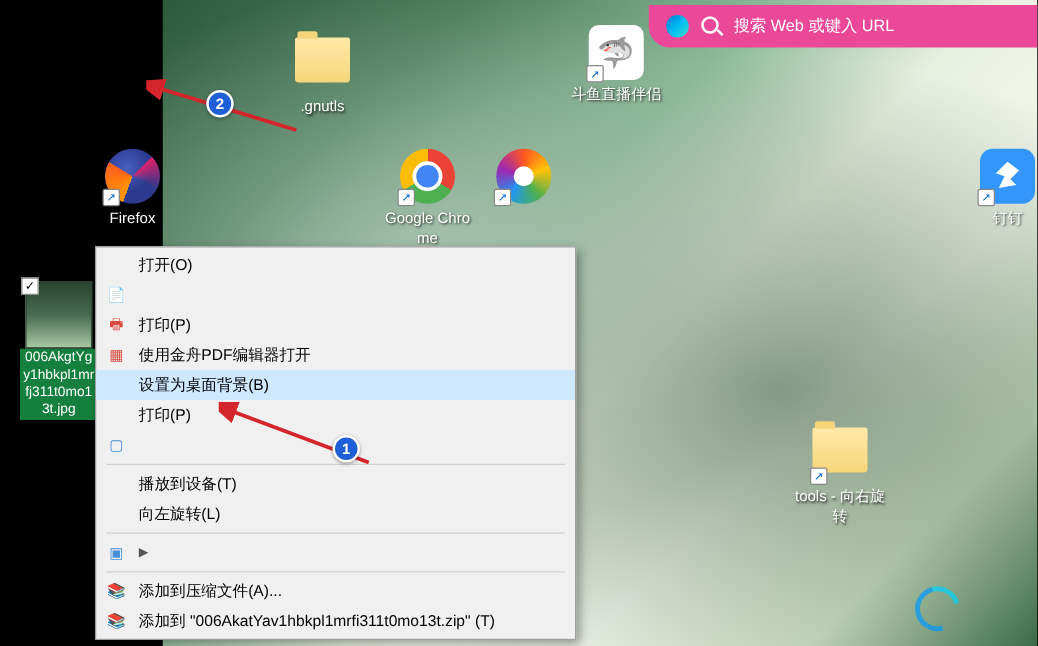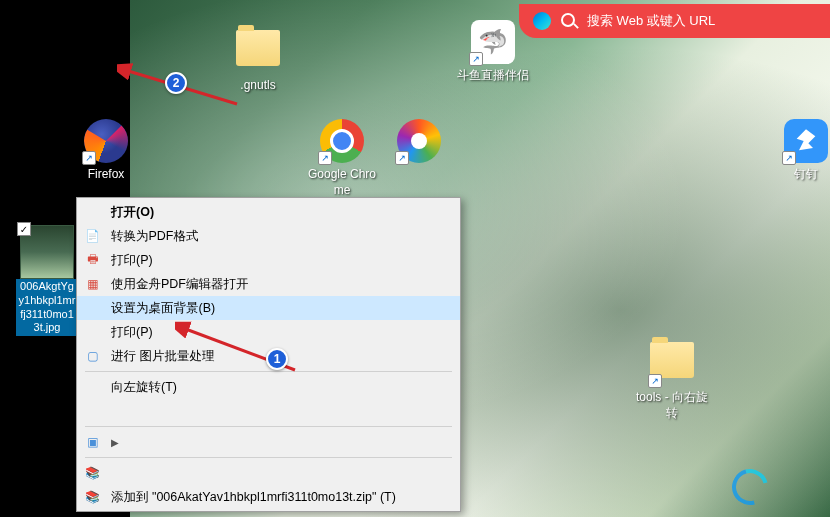--- a/index.html
+++ b/index.html
@@ -1,21 +1,21 @@
 <!DOCTYPE html>
 <html><head>
 <meta charset="utf-8">
 <style>
 *{margin:0;padding:0;box-sizing:border-box;font-family:"Microsoft YaHei","Segoe UI",sans-serif}
 body{width:830px;height:517px;overflow:hidden;position:relative;background:#000}
 .desktop{position:absolute;inset:0}
 .wallpaper{position:absolute;left:130px;top:0;right:0;bottom:0;background:linear-gradient(135deg,#2d5a3d 0%,#4a7c59 20%,#8bb896 40%,#e8f0e0 55%,#f4f8ed 70%,#d4e4c8 85%,#3a6b47 100%);overflow:hidden}
 .wallpaper::before{content:"";position:absolute;inset:0;background:radial-gradient(ellipse at 30% 40%,rgba(255,255,255,0.4) 0%,transparent 50%),radial-gradient(ellipse at 70% 60%,rgba(20,60,30,0.5) 0%,transparent 60%)}
 .black-strip{position:absolute;left:0;top:0;width:130px;height:100%;background:#000}
-.search-bar{position:absolute;top:4px;left:519px;right:0;height:34px;background:#ef4444;border-bottom-left-radius:17px;display:flex;align-items:center;padding:0 14px;gap:10px}
+.search-bar{position:absolute;top:4px;left:519px;right:0;height:34px;background:#ec4899;border-bottom-left-radius:17px;display:flex;align-items:center;padding:0 14px;gap:10px}
 .search-edge-icon{width:18px;height:18px;border-radius:50%;background:linear-gradient(135deg,#0078d4,#00bcf2,#40e0d0)}
 .search-mag{width:16px;height:16px;position:relative}
 .search-mag::before{content:"";position:absolute;width:10px;height:10px;border:2px solid #fff;border-radius:50%;left:0;top:0}
 .search-mag::after{content:"";position:absolute;width:2px;height:6px;background:#fff;transform:rotate(-45deg);right:0;bottom:0}
 .search-text{color:#fff;font-size:13px}
 .icon{position:absolute;width:72px;text-align:center;cursor:pointer}
 .icon-img{width:44px;height:44px;margin:0 auto 4px;position:relative}
 .icon-label{color:#fff;font-size:12px;text-shadow:1px 1px 2px rgba(0,0,0,0.8);line-height:1.3;word-break:break-all}
 .shortcut-arrow{position:absolute;bottom:-2px;left:-2px;width:14px;height:14px;background:#fff;border:1px solid #888;border-radius:2px;display:flex;align-items:center;justify-content:center;font-size:9px;color:#0066cc}
 .folder-ico{width:44px;height:36px;background:linear-gradient(#ffe9a8,#f5d67a);border-radius:2px 2px 3px 3px;position:relative;margin-top:6px}
@@ -24,21 +24,21 @@
 .firefox-ico::after{content:"";position:absolute;inset:0;background:conic-gradient(from 200deg,#ff9500 0deg,#ff5722 120deg,#e91e63 200deg,transparent 280deg);border-radius:50%;clip-path:polygon(50% 50%,100% 0,100% 100%,0 100%,0 20%)}
 .chrome-ico{width:44px;height:44px;border-radius:50%;background:conic-gradient(#ea4335 0deg 120deg,#4caf50 120deg 240deg,#fbbc05 240deg 360deg);position:relative}
 .chrome-ico::after{content:"";position:absolute;top:50%;left:50%;transform:translate(-50%,-50%);width:18px;height:18px;background:#4285f4;border:3px solid #fff;border-radius:50%}
 .speed-ico{width:44px;height:44px;border-radius:50%;background:conic-gradient(#ff5722,#ffc107,#4caf50,#2196f3,#9c27b0,#ff5722);position:relative}
 .speed-ico::after{content:"";position:absolute;top:50%;left:50%;transform:translate(-50%,-50%);width:16px;height:16px;background:#fff;border-radius:50%}
 .douyu-ico{width:44px;height:44px;background:#fff;border-radius:8px;display:flex;align-items:center;justify-content:center;font-size:24px}
 .dingtalk-ico{width:44px;height:44px;background:#3296fa;border-radius:10px;display:flex;align-items:center;justify-content:center}
 .dingtalk-ico svg{width:28px;height:28px;fill:#fff}
 .jpg-thumb{width:54px;height:54px;background:linear-gradient(#2a4530,#486b52,#a8c8a0);border:1px solid #3a5a42;position:relative;margin:0 auto}
 .jpg-check{position:absolute;top:-4px;left:-4px;width:14px;height:14px;background:#fff;border:1px solid #888;font-size:10px;color:#000;display:flex;align-items:center;justify-content:center}
-.jpg-label{color:#fff;font-size:11px;background:#0369a1;padding:1px 2px;line-height:1.25;word-break:break-all}
+.jpg-label{color:#fff;font-size:11px;background:#15803d;padding:1px 2px;line-height:1.25;word-break:break-all}
 .context-menu{position:absolute;left:76px;top:197px;width:385px;background:#f0f0f0;border:1px solid #a0a0a0;box-shadow:3px 3px 8px rgba(0,0,0,0.35);font-size:12.5px;padding:2px 0}
 .menu-item{display:flex;align-items:center;height:24px;padding:0 12px 0 6px;cursor:default;position:relative}
 .menu-item.highlighted{background:#cde8ff}
 .menu-icon{width:20px;height:20px;margin-right:8px;display:flex;align-items:center;justify-content:center;font-size:12px}
 .menu-text{flex:1;color:#000}
 .menu-arrow{color:#555;font-size:10px}
 .menu-sep{height:1px;background:#d0d0d0;margin:3px 8px}
 .anno-arrow{position:absolute;pointer-events:none}
 .anno-badge{position:absolute;width:22px;height:22px;border-radius:50%;background:#1e5fd8;border:2px solid #fff;color:#fff;font-size:12px;font-weight:bold;display:flex;align-items:center;justify-content:center;box-shadow:0 1px 3px rgba(0,0,0,0.4)}
 .watermark{position:absolute;right:8px;bottom:8px;width:90px;height:40px;opacity:0.7}
@@ -118,62 +118,62 @@
   <div class="icon" style="left:16px;top:225px;width:62px">
     <div class="jpg-thumb">
         <div class="jpg-check">✓</div>
       </div>
     <div class="jpg-label">006AkgtYgy1hbkpl1mrfj311t0mo13t.jpg</div>
   </div>
 
   <div class="context-menu">
     <div class="menu-item">
         <div class="menu-icon"></div>
-        <span class="menu-text" style="font-weight:bold">打开(O)</span>
+        <span class="menu-text" style="font-weight:normal">打开(O)</span>
       </div>
     <div class="menu-item">
         <div class="menu-icon">📄</div>
-        <span class="menu-text">转换为PDF格式</span>
       </div>
     <div class="menu-item">
         <div class="menu-icon" style="color:#d84a3e">🖶</div>
         <span class="menu-text">打印(P)</span>
       </div>
     <div class="menu-item">
         <div class="menu-icon" style="color:#d84a3e">▦</div>
         <span class="menu-text">使用金舟PDF编辑器打开</span>
       </div>
     <div class="menu-item highlighted">
         <div class="menu-icon"></div>
         <span class="menu-text">设置为桌面背景(B)</span>
       </div>
     <div class="menu-item">
         <div class="menu-icon"></div>
         <span class="menu-text">打印(P)</span>
       </div>
     <div class="menu-item">
         <div class="menu-icon" style="color:#4a90d9">▢</div>
-        <span class="menu-text">进行 图片批量处理</span>
       </div>
     <div class="menu-sep"></div>
     <div class="menu-item">
         <div class="menu-icon"></div>
-        <span class="menu-text">向左旋转(T)</span>
-      </div>
-    <div class="menu-item">
-        <div class="menu-icon"></div>
+        <span class="menu-text">播放到设备(T)</span>
+      </div>
+    <div class="menu-item">
+        <div class="menu-icon"></div>
+        <span class="menu-text">向左旋转(L)</span>
       </div>
     <div class="menu-sep"></div>
     <div class="menu-item">
         <div class="menu-icon" style="color:#4a90d9">▣</div>
         <span class="menu-arrow">▶</span>
       </div>
     <div class="menu-sep"></div>
     <div class="menu-item">
         <div class="menu-icon">📚</div>
+        <span class="menu-text">添加到压缩文件(A)...</span>
       </div>
     <div class="menu-item">
         <div class="menu-icon">📚</div>
         <span class="menu-text">添加到 "006AkatYav1hbkpl1mrfi311t0mo13t.zip" (T)</span>
       </div>
   </div>
 
   <svg class="anno-arrow" style="left:175px;top:320px;width:130px;height:60px">
       <defs>
         <marker id="ah1" markerWidth="10" markerHeight="10" refX="2" refY="3" orient="auto">

